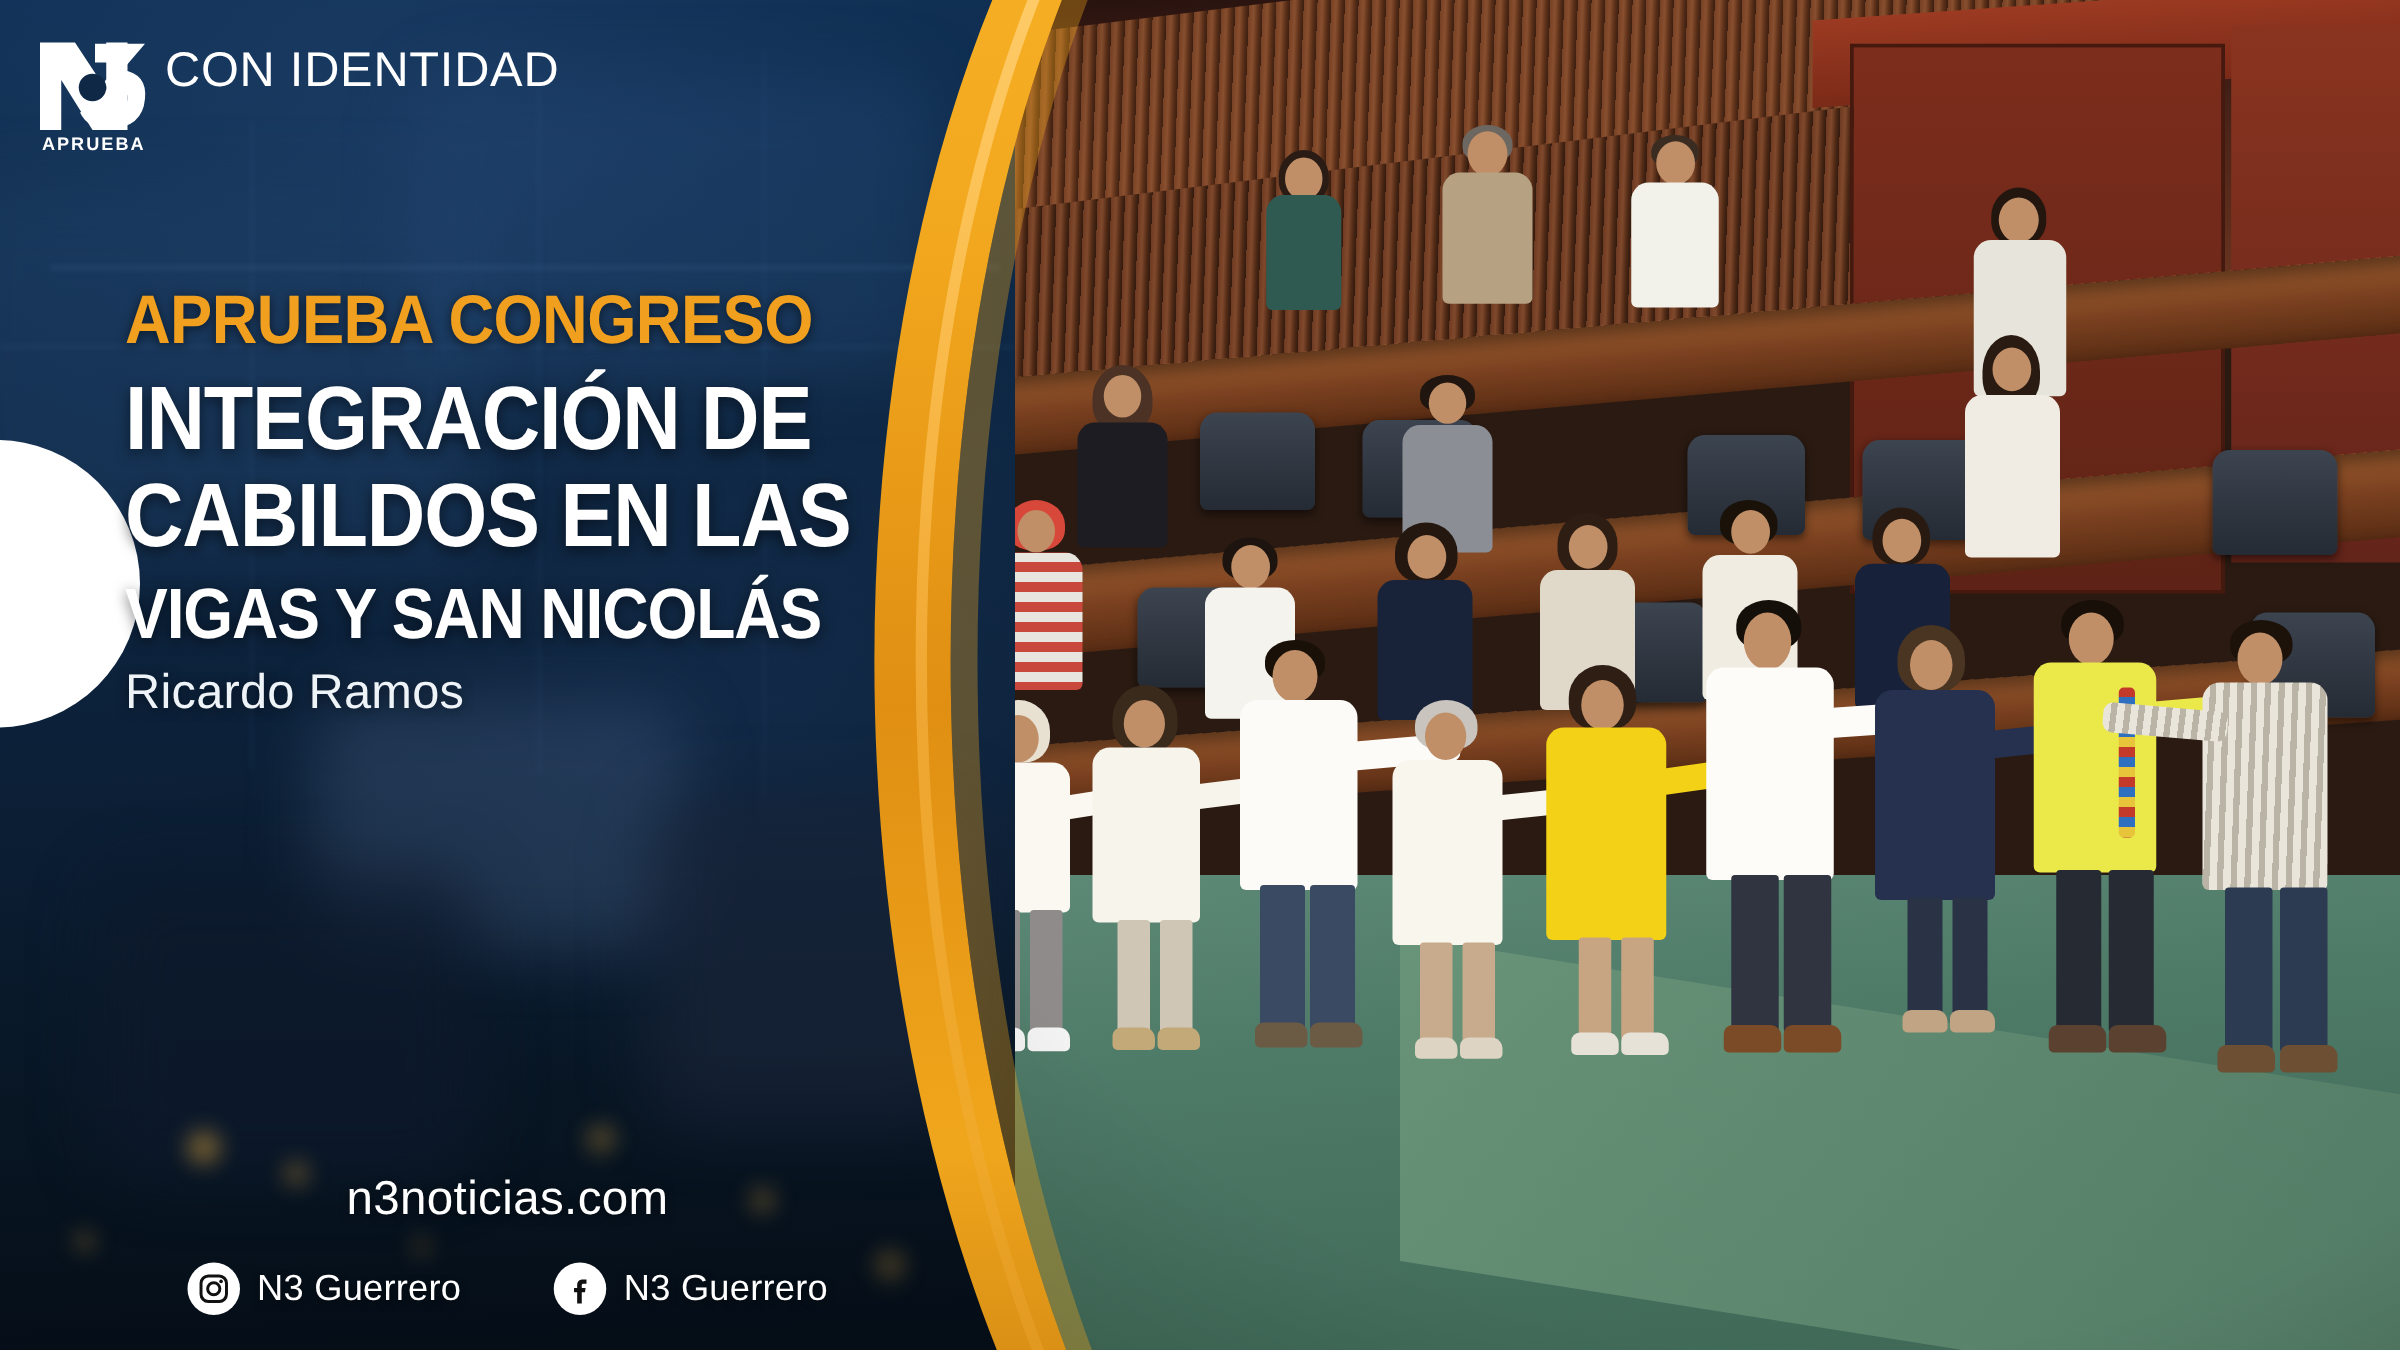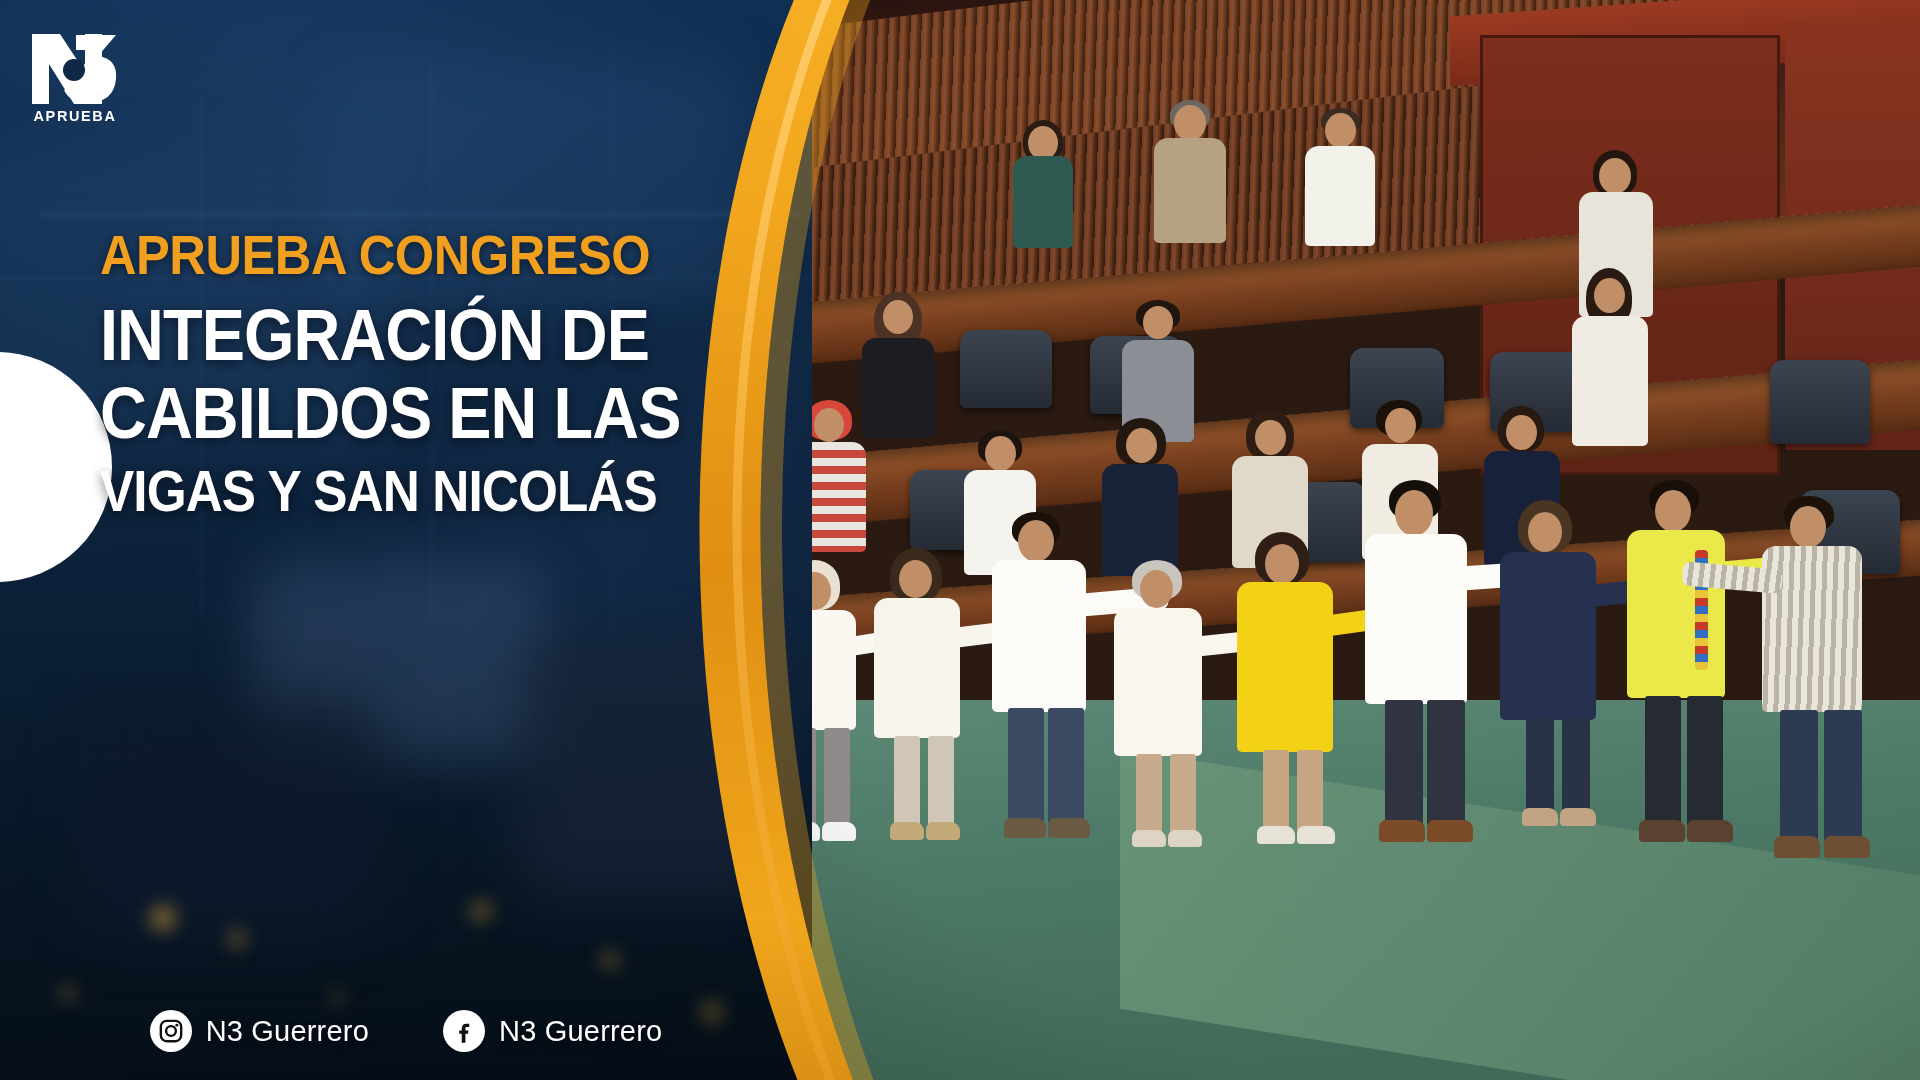--- a/index.html
+++ b/index.html
@@ -358,30 +358,33 @@
     <div class="logo-row">
       <div class="logo-mark">
         <svg width="88" height="74" viewBox="0 0 88 74" aria-hidden="true">
           <path d="M2 2 H30 L55 40 V2 H72 V72 H44 L19 32 V72 H2 Z" fill="#ffffff"></path>
           <path d="M46 3 H86 L68 24 Q88 27 86 47 Q84 70 58 71 Q40 71 34 58 L52 50 Q56 58 64 57 Q72 56 72 46 Q72 37 58 37 H50 L68 18 H46 Z" fill="#ffffff"></path>
           <circle cx="44" cy="38" r="11" fill="#0e2845"></circle>
         </svg>
         <div class="guerrero">APRUEBA</div>
       </div>
       <div class="tagline">
+        <div class="tl2">CON IDENTIDAD</div>
       </div>
     </div>
 
     <div class="headline">
       <div class="kicker" style="color:#f0a01e;">APRUEBA CONGRESO</div>
       <div class="hl hl-a">INTEGRACIÓN DE</div>
       <div class="hl hl-b">CABILDOS EN LAS</div>
       <div class="hl hl-c">VIGAS Y SAN NICOLÁS</div>
-    </div>
-
+      <div class="byline">Ricardo Ramos</div>
+    </div>
+
+    <div class="site">n3noticias.com</div>
 
     <div class="socials">
       <div class="soc">
         <span class="soc-badge">
           <svg width="26" height="26" viewBox="0 0 24 24" aria-hidden="true">
             <rect x="2.6" y="2.6" width="18.8" height="18.8" rx="5.4" ry="5.4" fill="none" stroke="#111" stroke-width="2.2"></rect>
             <circle cx="12" cy="12" r="4.5" fill="none" stroke="#111" stroke-width="2.2"></circle>
             <circle cx="17.4" cy="6.6" r="1.35" fill="#111"></circle>
           </svg>
         </span>

